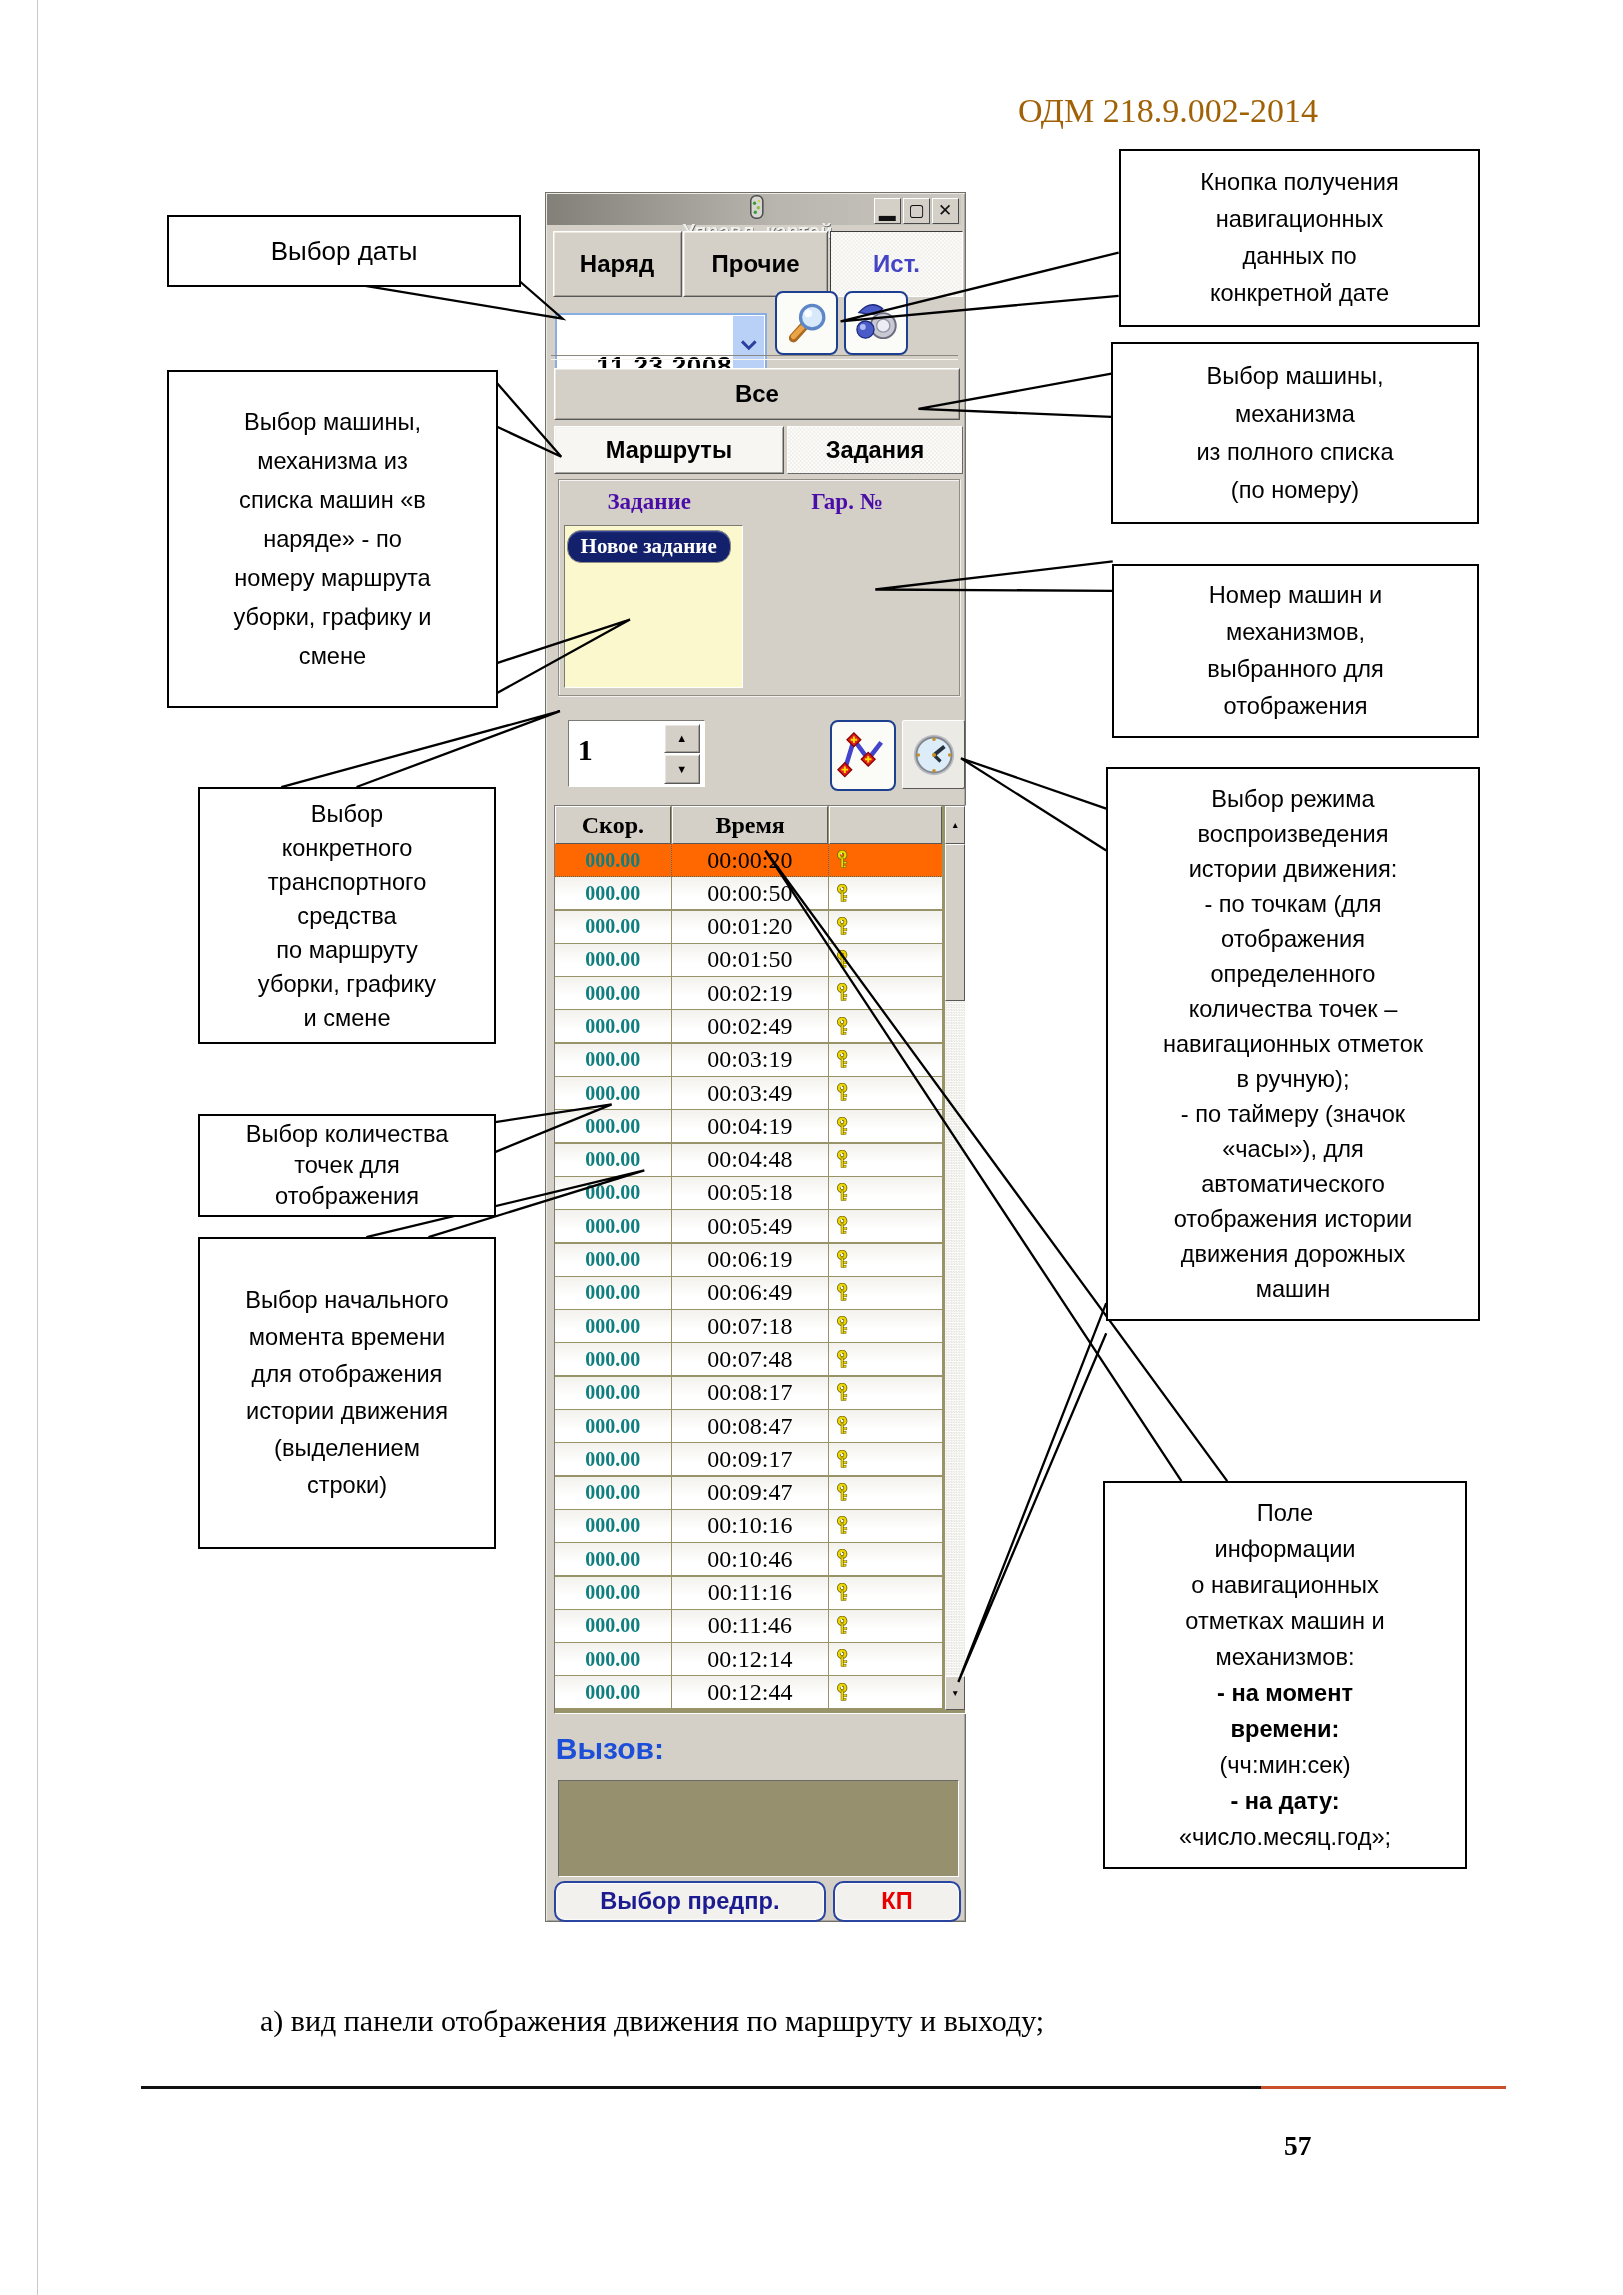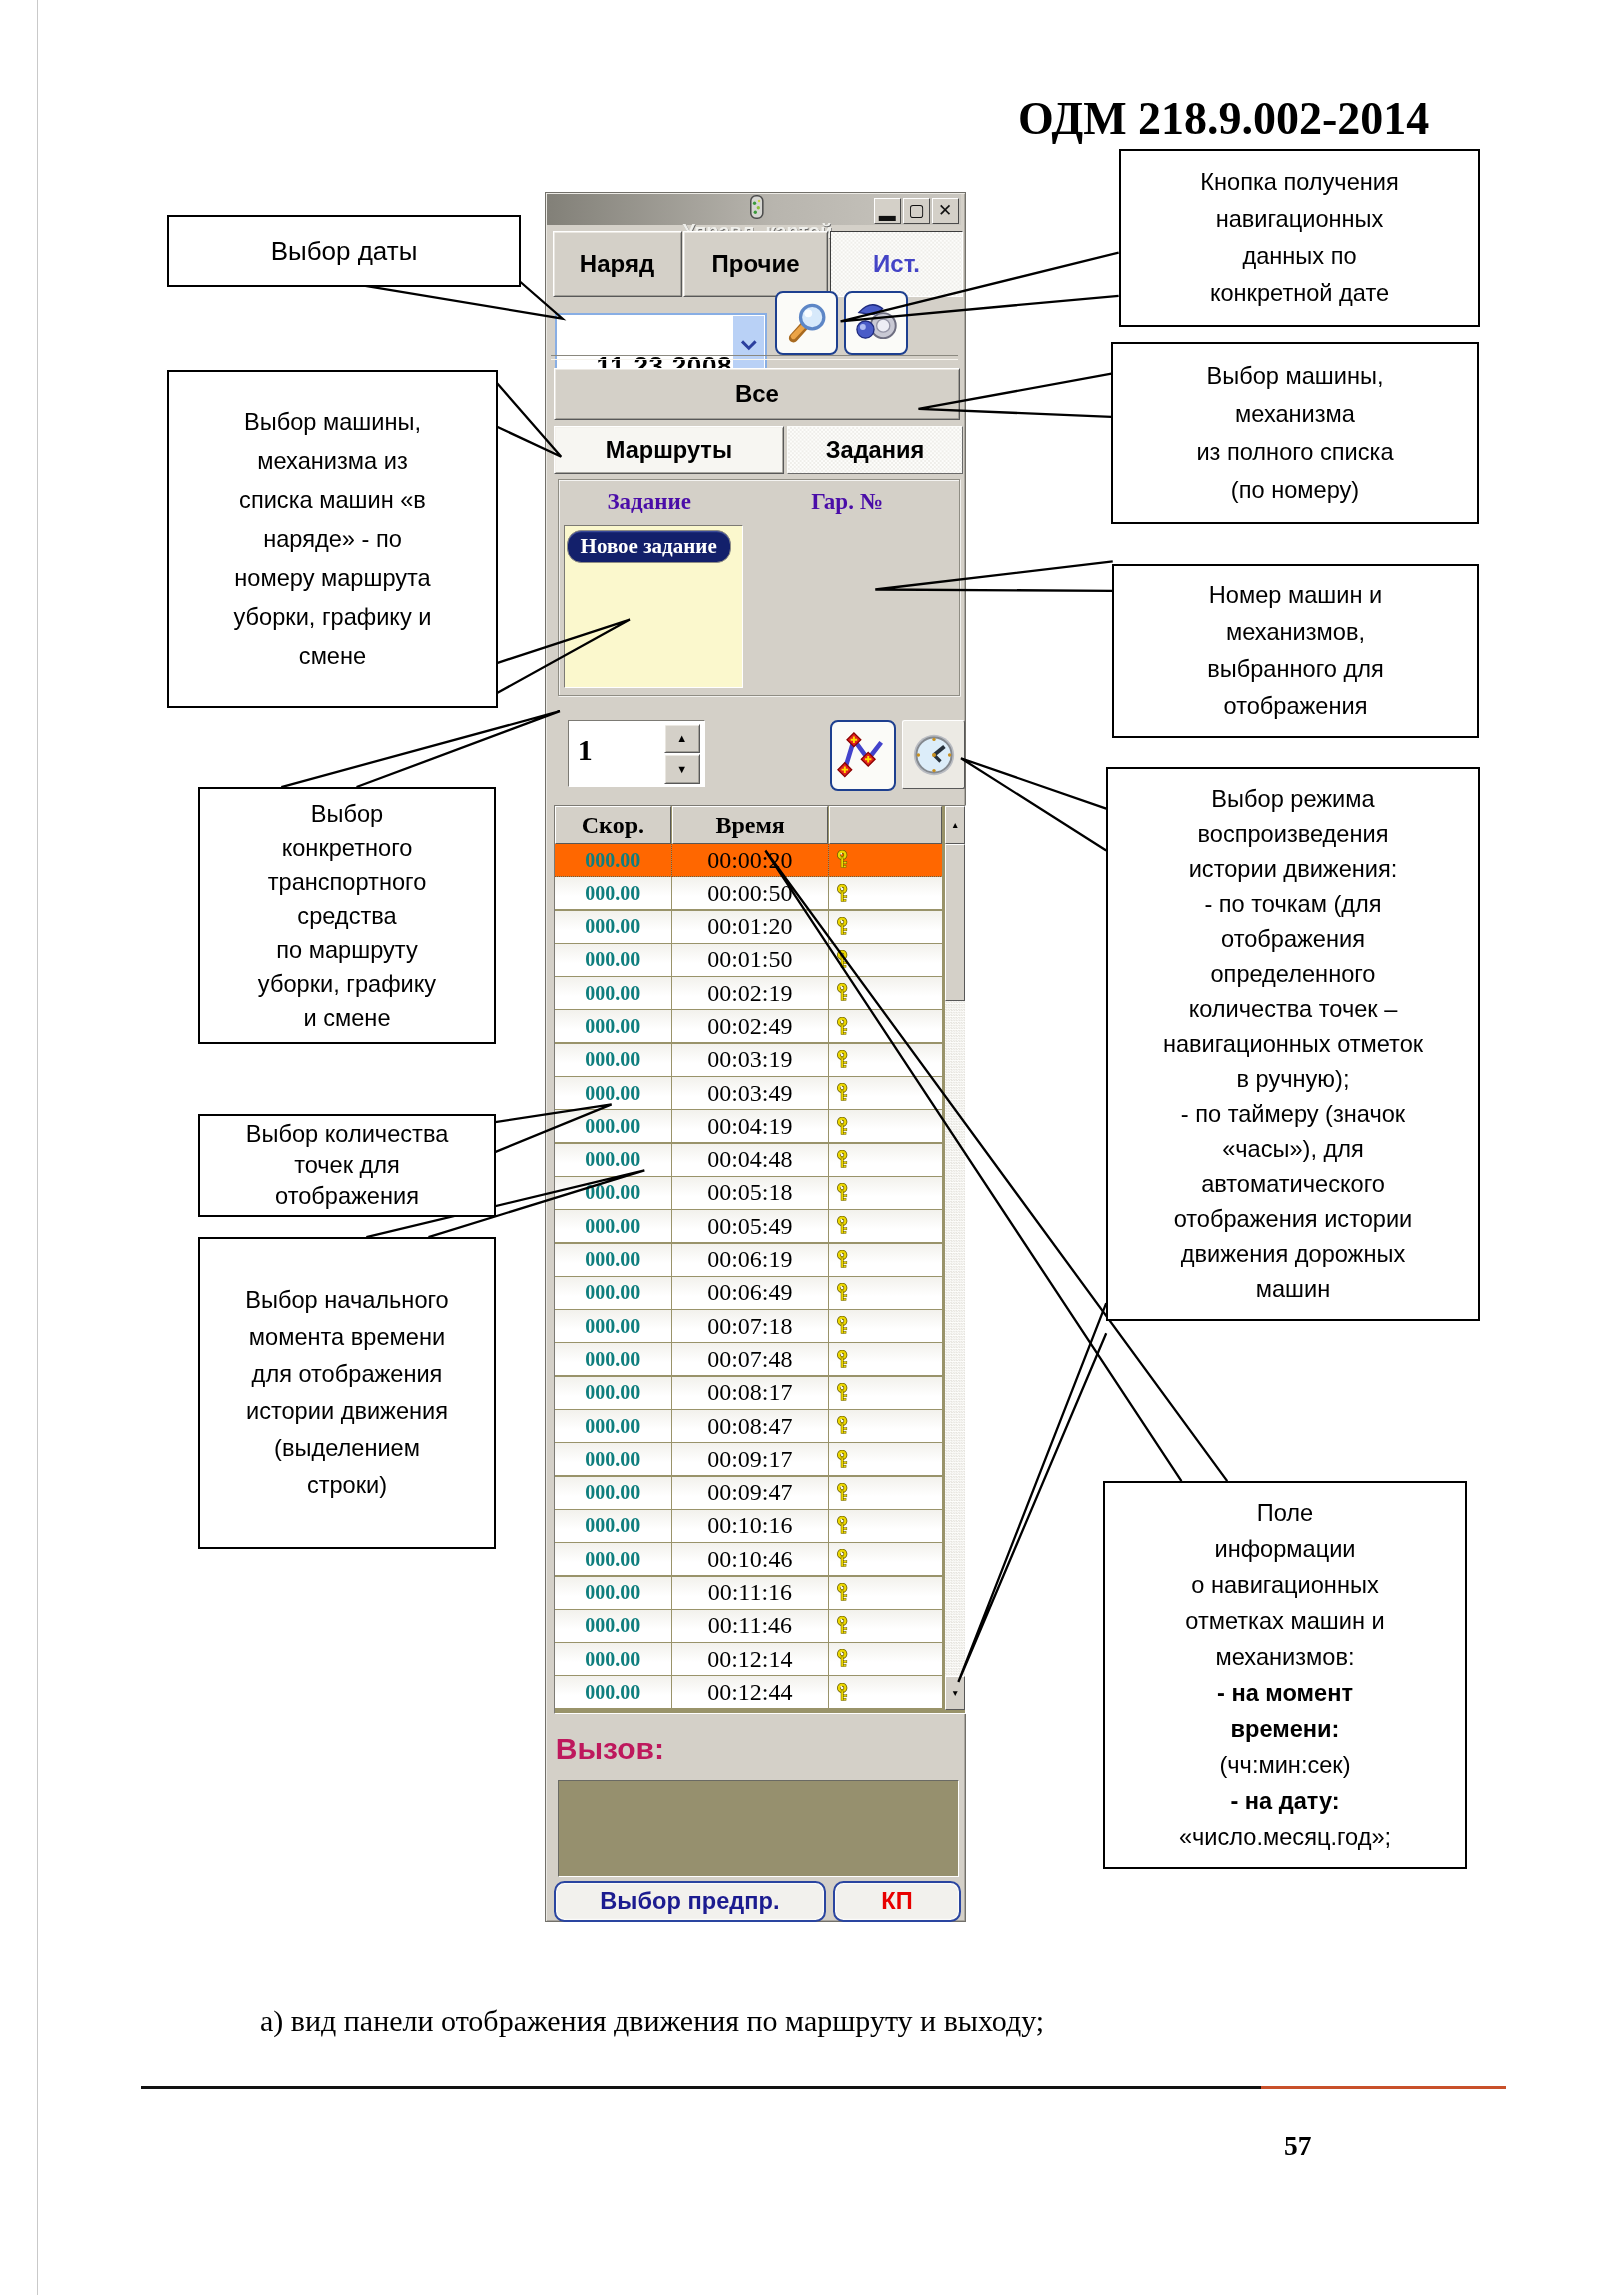--- a/index.html
+++ b/index.html
@@ -1,21 +1,21 @@
 <!DOCTYPE html>
 <html style="font-size:10.5px"><head>
 <meta charset="utf-8">
 <style>
   html,body{margin:0;padding:0;background:#fff;}
   body{position:relative;width:1623px;height:2295px;font-family:"Liberation Sans","DejaVu Sans",sans-serif;overflow:hidden;}
   .abs{position:absolute;}
 
   
   #scan-line{left:37px;top:0;width:1.3px;height:2295px;background:#c9c9c9;}
-  #page-header{left:1018px;top:92px;font-family:"Liberation Serif","DejaVu Serif",serif;font-weight:bold;font-size:46px;color:#000000;}
+  #page-header{left:1018px;top:92px;font-family:"Liberation Serif","DejaVu Serif",serif;font-weight:normal;font-size:34px;color:#a16207;}
   #page-caption{left:260px;top:2004px;font-family:"Liberation Serif","DejaVu Serif",serif;font-size:30px;color:#000;}
   #footer-rule{left:141px;top:2086px;width:1120px;height:3.3px;background:#111;}
   #footer-rule-accent{left:1261px;top:2086px;width:245px;height:3.3px;background:#c8502a;}
   #page-number{left:1284px;top:2130px;font-family:"Liberation Serif","DejaVu Serif",serif;font-weight:bold;font-size:27.5px;color:#000;}
 
   
   .callout{background:#fff;border:2px solid #000;z-index:3;display:flex;flex-direction:column;justify-content:center;align-items:center;text-align:center;font-size:23.6px;color:#000;}
   .callout .cl-line{width:100%;}
   .callout .cl-line.b{font-weight:bold;}
   #leaders{left:0;top:0;z-index:2;}
@@ -70,21 +70,21 @@
   .tc.c2{width:156px;font-family:"Liberation Serif","DejaVu Serif",serif;font-size:24px;color:#000;}
   .tc.c3{width:113px;justify-content:flex-start;padding-left:7.9px;margin-right:0;}
   .trow.sel .tc{background:#ff6700;outline:0.7px dotted #b34400;}
   #table-scrollbar{position:absolute;right:0;top:0;width:19.6px;height:904px;}
   .scrollbtn{position:absolute;left:0;width:19.6px;background:#d4d0c8;border:1.3px solid;border-color:#ffffff #585858 #585858 #ffffff;display:flex;align-items:center;justify-content:center;font-size:8.5px;color:#000;box-sizing:border-box;}
   #scroll-up{top:0;height:38px;}
   #scroll-down{bottom:0;height:34px;}
   #scroll-track{position:absolute;left:0;top:38px;width:19.6px;height:832px;background-image:conic-gradient(#e6e4de 25%,#fdfdfb 25% 50%,#e6e4de 50% 75%,#fdfdfb 75%);background-size:2.6px 2.6px;}
   #scroll-thumb{position:absolute;left:0;top:0;width:19.6px;height:157px;background:#d4d0c8;border:1.3px solid;border-color:#ffffff #585858 #585858 #ffffff;box-sizing:border-box;}
 
-  #call-label{left:9.8px;top:1539px;font-weight:bold;font-size:30px;color:#be185d;}
+  #call-label{left:9.8px;top:1539px;font-weight:bold;font-size:30px;color:#1d4ed8;}
   #call-info-area{left:12.4px;top:1587px;width:399px;height:95px;background:#96906e;border:1.3px solid;border-color:#6a6a64 #ffffff #ffffff #6a6a64;}
   .bluebtn{background:#f2f1ed;border:2px solid #2a45a0;border-radius:10.5px;box-shadow:inset 0 0 0 1.3px #fbfbf9;display:flex;align-items:center;justify-content:center;font-weight:bold;font-size:23.6px;}
   #select-enterprise-button{left:7.9px;top:1688px;width:268px;height:37px;color:#1c1c90;}
   #kp-button{left:287px;top:1688px;width:124px;height:37px;color:#e80000;}
 </style>
 </head>
 <body>
 
 <div class="abs" id="scan-line"></div>
 <div class="abs" id="page-header">ОДМ 218.9.002-2014</div>

